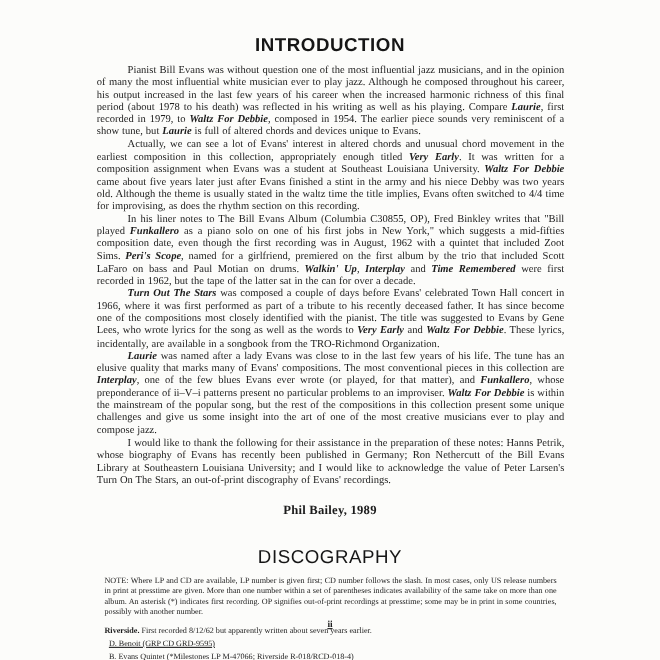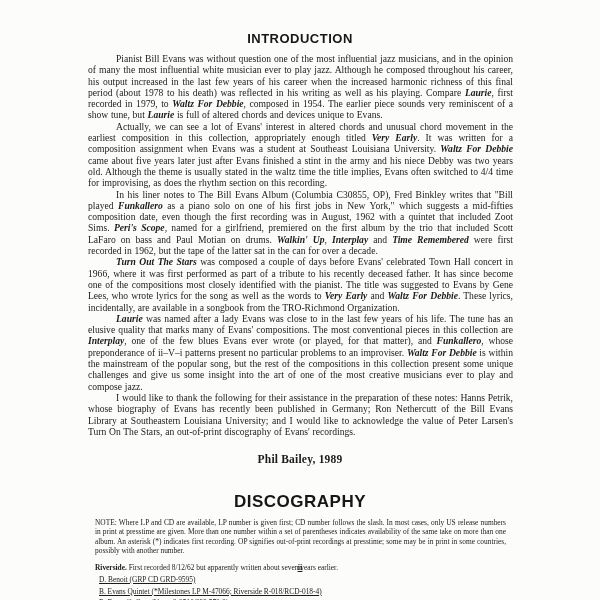--- a/index.html
+++ b/index.html
@@ -12,21 +12,21 @@
     font-family:"Liberation Serif", serif;
     overflow:hidden;
     box-sizing:border-box;
   }
   .main-heading{
     margin:0;
     padding-top:31px;
     text-align:center;
     font-family:"Liberation Sans", sans-serif;
     font-weight:bold;
-    font-size:13px;
+    font-size:17px;
     letter-spacing:0.5px;
     color:#161616;
   }
   .body-text{
     margin:7px 87px 16px 88px;
   }
   .body-text p{
     margin:0;
     font-size:9.6px;
     line-height:11.3px;
@@ -40,21 +40,21 @@
     text-align:center;
     font-weight:bold;
     font-size:11.5px;
     letter-spacing:0.2px;
   }
   .disco-heading{
     margin:0;
     padding-top:27px;
     text-align:center;
     font-family:"Liberation Sans", sans-serif;
-    font-weight:bold;
+    font-weight:normal;
     font-size:17px;
     letter-spacing:0.5px;
     color:#161616;
   }
   .disco-note{
     margin:6px 94px 0 95px;
     font-size:7.4px;
     line-height:9.2px;
     text-align:justify;
   }

